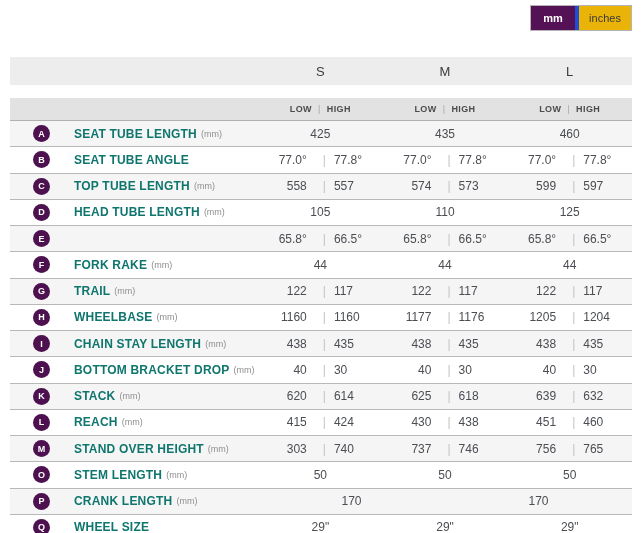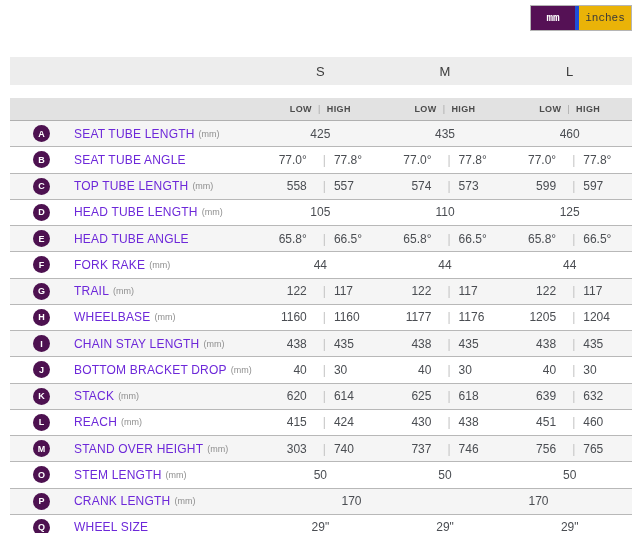--- a/index.html
+++ b/index.html
@@ -7,21 +7,21 @@
     width:642px; height:533px; background:#ffffff; position:relative;
     font-family:"Liberation Sans", sans-serif; overflow:hidden;
   }
   
   .units-toggle {
     position:absolute; top:5px; right:10px; display:flex;
     border:1px solid #b5b5b5; background:#fff;
   }
   .units-toggle .btn {
     height:24px; display:flex; align-items:center; justify-content:center;
-    font-size:11px; cursor:pointer; box-sizing:border-box;font-family:Liberation Mono, monospace;
+    font-size:11px; cursor:pointer; box-sizing:border-box;
   }
   .units-toggle .btn.mm {
     width:44px; background:#551155; color:#ffffff; font-weight:bold;
   }
   .units-toggle .btn.inches {
     width:56px; background:#eab308; color:#3a3a3a; border-left:4px solid #1d4ed8;
   }
   
   .geo-table { position:absolute; top:57px; left:10px; width:622px; }
   .hrow { display:flex; }
@@ -44,21 +44,21 @@
     border-bottom:1px solid #b8b8b8; background:#ffffff;
   }
   .row.odd { background:#f5f5f5; }
   .row .label-col { display:flex; align-items:center; padding-left:23px; }
   .badge {
     width:17px; height:17px; border-radius:50%; background:#4d1150; color:#fff;
     font-size:9px; font-weight:bold; display:flex; align-items:center;
     justify-content:center; margin-right:24px; flex:none;
   }
   .row-label {
-    font-size:12px; font-weight:normal; color:#6d28d9; letter-spacing:0.2px;
+    font-size:12px; font-weight:bold; color:#0f766e; letter-spacing:0.2px;
     white-space:nowrap;
   }
   .row-unit { font-size:9px; color:#8f8f8f; margin-left:4px; font-weight:normal; }
   .cell {
     flex:1; display:flex; align-items:center; font-size:12px; color:#4a4d52;
   }
   .cell .low  { flex:1; text-align:right; padding-right:16px; }
   .cell .high { flex:1; text-align:left;  padding-left:8px; }
   .cell .vsep { color:#c4c4c4; flex:none; }
   .cell.single .low { text-align:center; padding:0; }
@@ -179,21 +179,20 @@
     </div>
     <div class="cell size-col single">
       <span class="low">125</span>
 
     </div>
   </div>
 
   <div class="row odd">
     <div class="label-col">
       <span class="badge">E</span>
-      <span class="row-label">HEAD TUBE ANGLE</span>
 
     </div>
     <div class="cell size-col">
       <span class="low">65.8°</span>
       <span class="vsep">|</span>
       <span class="high">66.5°</span>
     </div>
     <div class="cell size-col">
       <span class="low">65.8°</span>
       <span class="vsep">|</span>

